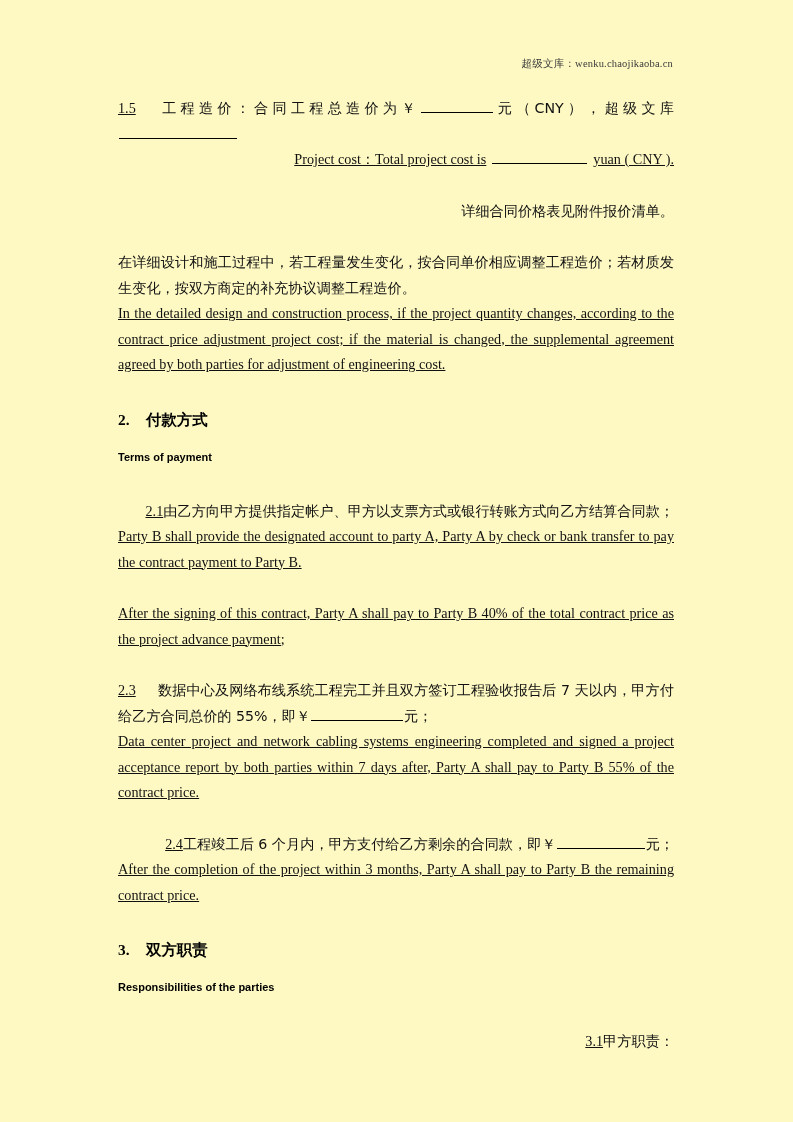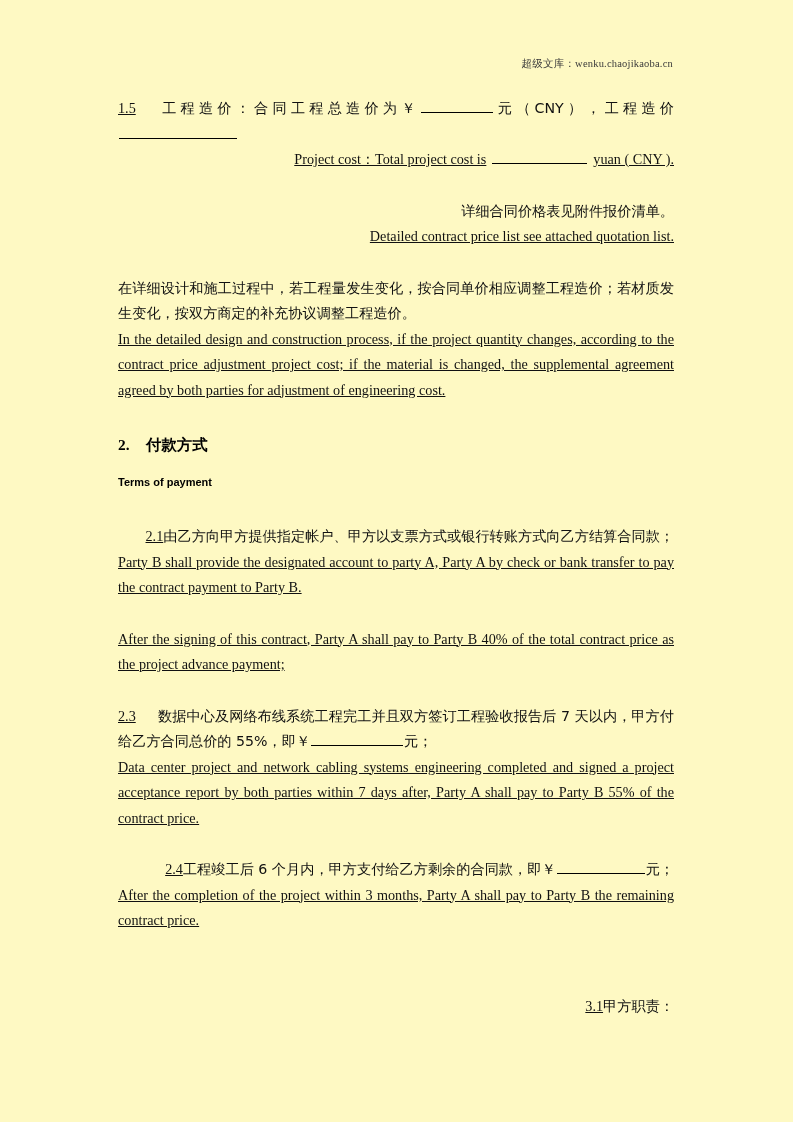--- a/index.html
+++ b/index.html
@@ -122,32 +122,31 @@
 <body>
 
 <div class="page">
 
   <div class="header-watermark">超级文库：wenku.chaojikaoba.cn</div>
 
   <div class="content">
 
     <div class="block">
       <p class="para mix">
-        <span class="num en">1.5</span><span class="zh">工程造价：合同工程总造价为￥</span><span class="blank blank-w1"></span><span class="zh">元（CNY），工程造价</span><span class="blank blank-w2"></span>
+        <span class="num en">1.5</span><span class="zh">工程造价：合同工程总造价为￥</span><span class="blank blank-w1"></span><span class="zh">元（CNY），超级文库</span><span class="blank blank-w2"></span>
       </p>
       <p class="para en last-line-left">
         <span>Project cost：Total project cost is</span><span class="blank blank-en"></span><span>yuan ( CNY ).</span>
       </p>
     </div>
 
     <div class="gap-lg"></div>
 
     <div class="block">
       <p class="para cn last-line-left">详细合同价格表见附件报价清单。</p>
-      <p class="para en last-line-left">Detailed contract price list see attached quotation list.</p>
     </div>
 
     <div class="gap-lg"></div>
 
     <div class="block">
       <p class="para cn">在详细设计和施工过程中，若工程量发生变化，按合同单价相应调整工程造价；若材质发生变化，按双方商定的补充协议调整工程造价。</p>
       <p class="para en">In the detailed design and construction process, if the project quantity changes, according to the contract price adjustment project cost; if the material is changed, the supplemental agreement agreed by both parties for adjustment of engineering cost.</p>
     </div>
 
     <div class="gap-xl"></div>
@@ -188,20 +187,27 @@
 
     <div class="block">
       <p class="para mix last-line-left">
         <span class="num en">2.4</span><span class="zh">工程竣工后 6 个月内，甲方支付给乙方剩余的合同款，即￥</span><span class="blank blank-w4"></span><span class="zh">元；</span>
       </p>
       <p class="para en">After the completion of the project within 3 months, Party A shall pay to Party B the remaining contract price.</p>
     </div>
 
     <div class="gap-xl"></div>
 
+    <div class="block">
+      <p class="h-cn">
+        <span class="hn">3.</span><span class="cn">双方职责</span>
+      </p>
+      <div style="height:13px"></div>
+      <p class="h-en">Responsibilities of the parties</p>
+    </div>
 
     <div class="gap-xl"></div>
 
     <div class="block">
       <p class="para mix last-line-left">
         <span class="num en">3.1</span><span class="zh">甲方职责：</span>
       </p>
 
     </div>
 

